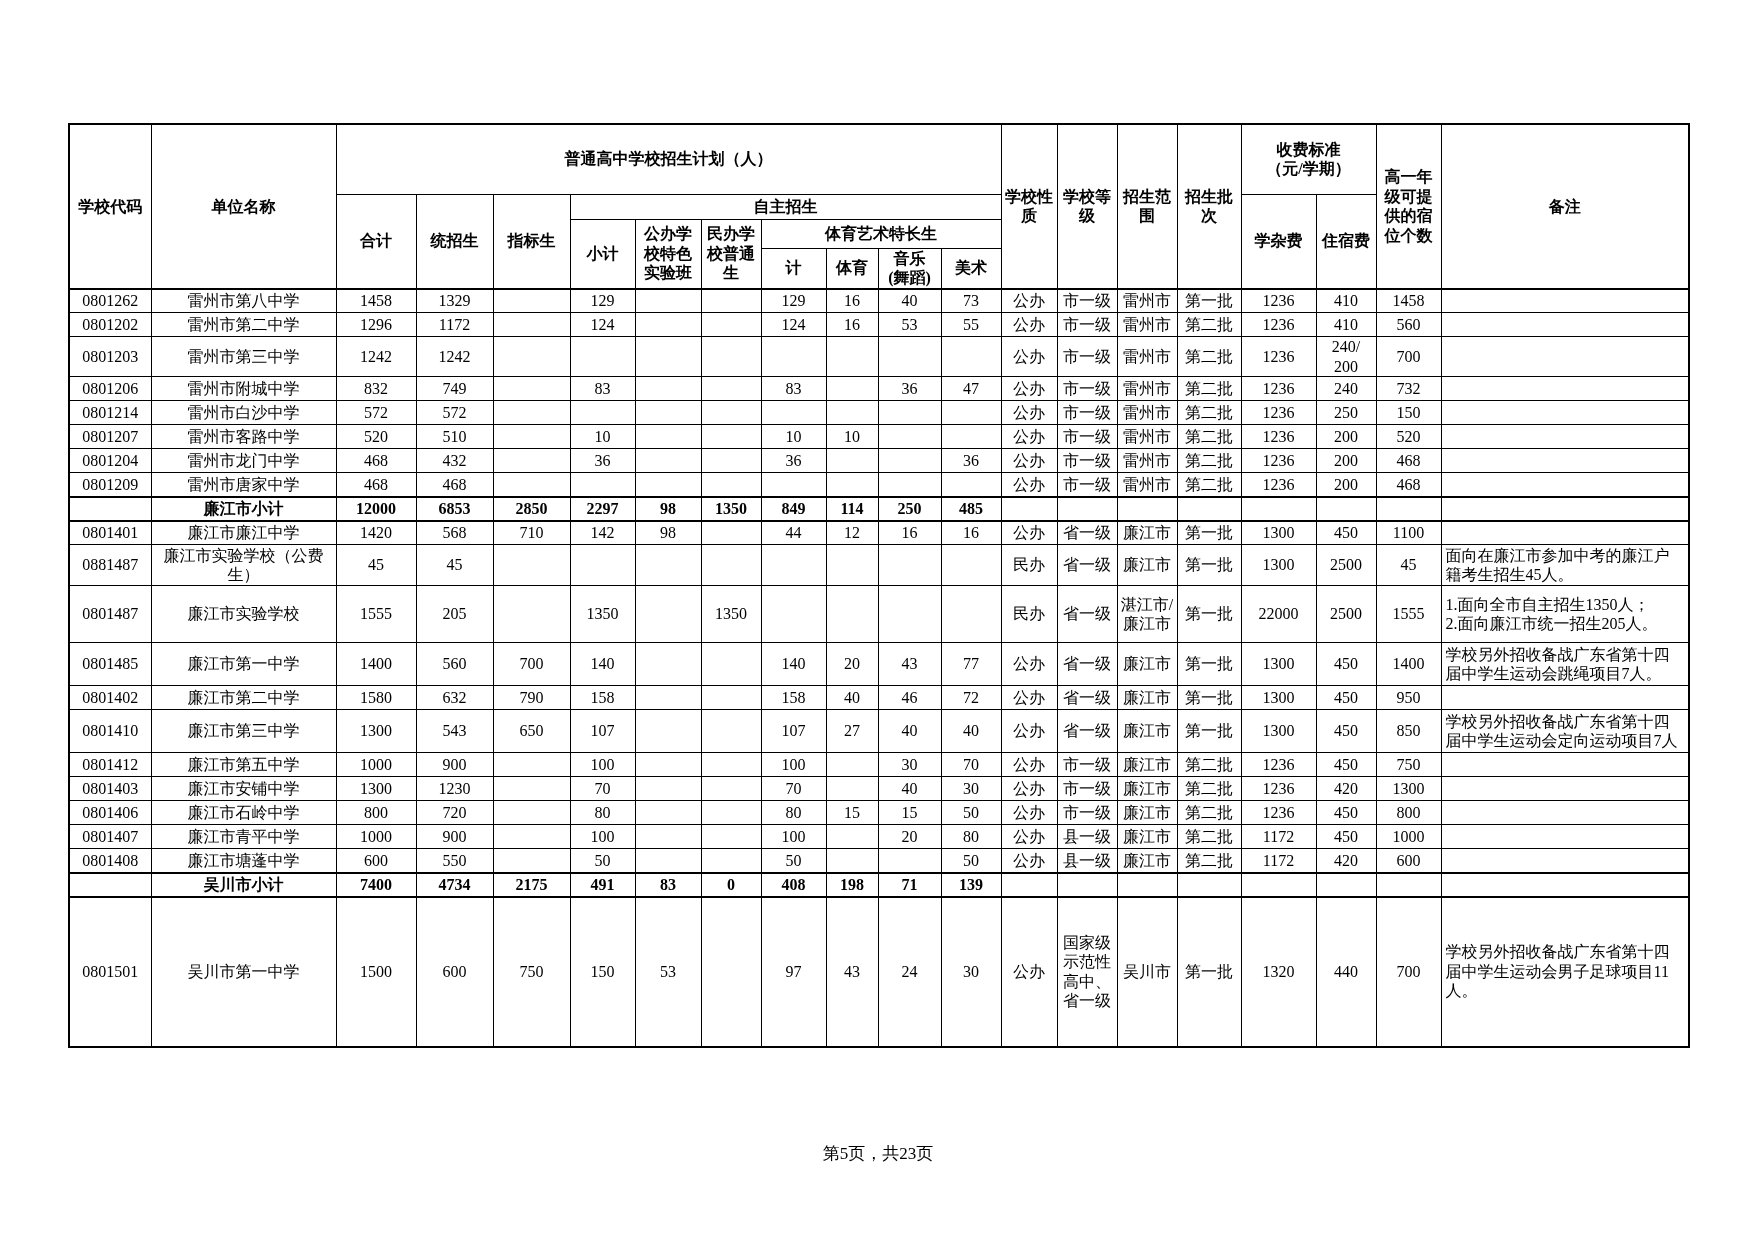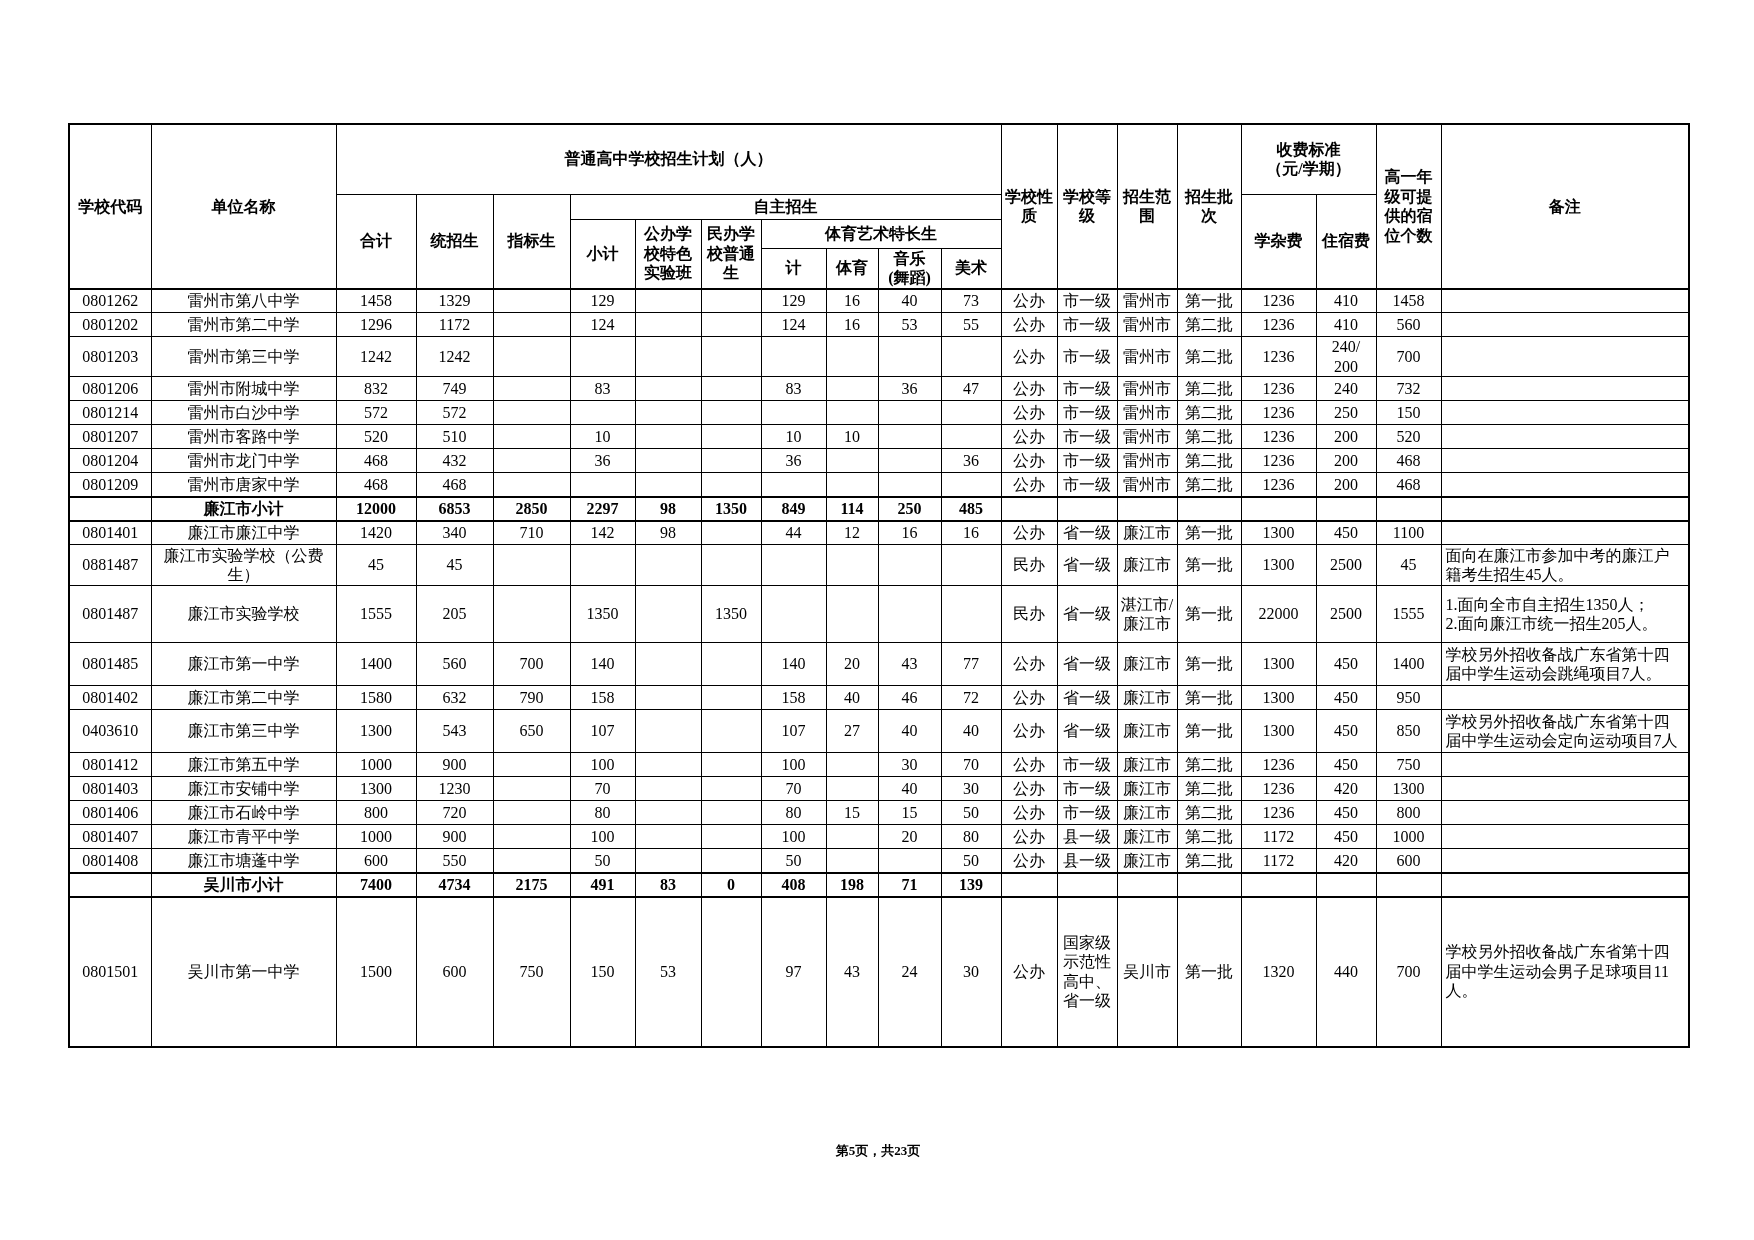--- a/index.html
+++ b/index.html
@@ -19,23 +19,22 @@
     padding:0 2px;overflow:hidden;
     white-space:pre-line;word-break:break-all;
   }
   table{border:2px solid #000;}
   th{font-weight:bold;}
   tbody tr:first-child td{border-top:2px solid #000;}
   tr.subtotal td{font-weight:bold;border-top:2px solid #000;border-bottom:2px solid #000;}
   td.remark{text-align:left;padding:0 4px;}
   .footer{
     position:absolute;left:68px;top:1142px;width:1620px;
-    text-align:center;font-size:13px;
+    text-align:center;font-size:17px;
     font-family:"Liberation Serif","DejaVu Serif",serif;
-    font-weight:bold;
   }
 </style>
 </head>
 <body>
 
 <div class="sheet">
   <table>
     <colgroup>
       <col style="width:82px">
         <col style="width:185px">
@@ -291,21 +290,21 @@
           <td></td>
           <td></td>
           <td></td>
           <td></td>
           <td></td>
         </tr>
         <tr style="height: 24px;">
           <td>0801401</td>
           <td>廉江市廉江中学</td>
           <td>1420</td>
-          <td>340</td>
+          <td>568</td>
           <td>710</td>
           <td>142</td>
           <td>98</td>
           <td></td>
           <td>44</td>
           <td>12</td>
           <td>16</td>
           <td>16</td>
           <td>公办</td>
           <td>省一级</td>
@@ -399,21 +398,21 @@
           <td>公办</td>
           <td>省一级</td>
           <td>廉江市</td>
           <td>第一批</td>
           <td>1300</td>
           <td>450</td>
           <td>950</td>
           <td></td>
         </tr>
         <tr style="height: 43px;">
-          <td>0403610</td>
+          <td>0801410</td>
           <td>廉江市第三中学</td>
           <td>1300</td>
           <td>543</td>
           <td>650</td>
           <td>107</td>
           <td></td>
           <td></td>
           <td>107</td>
           <td>27</td>
           <td>40</td>

